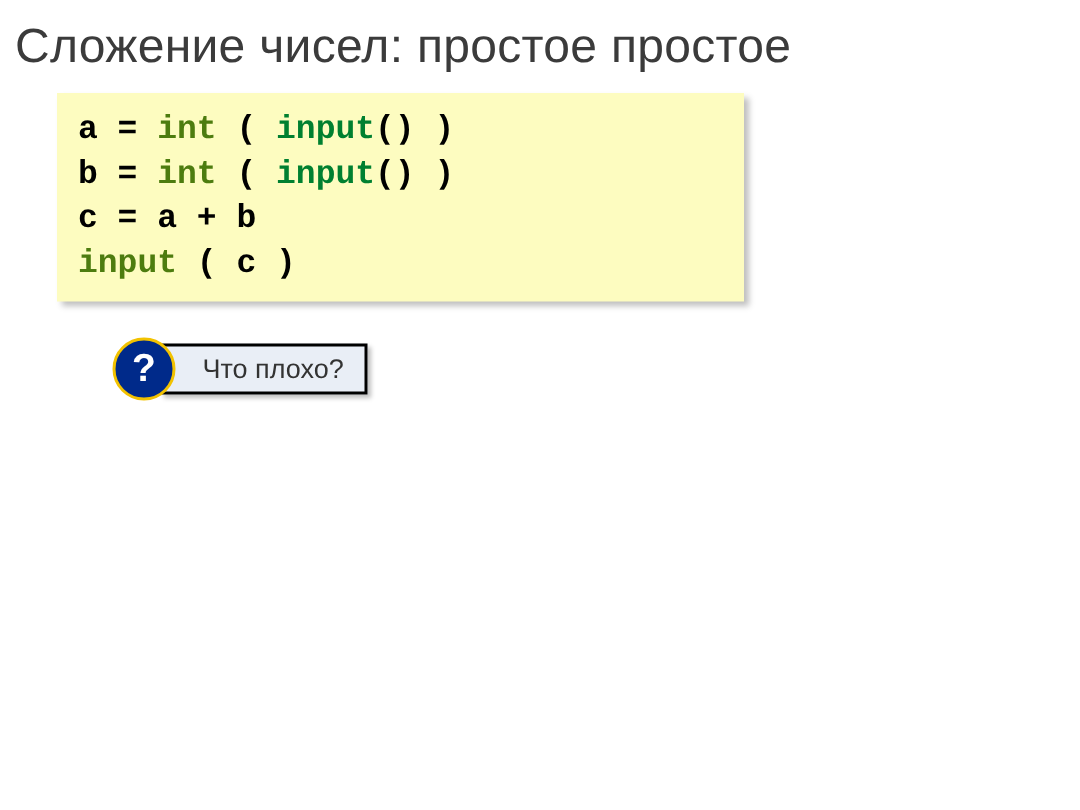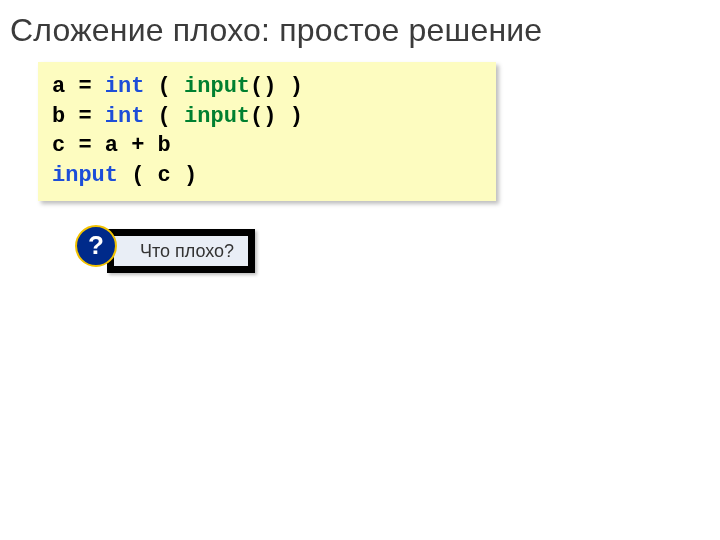--- a/index.html
+++ b/index.html
@@ -32,39 +32,39 @@
     padding: 10px 14px 10px 14px;
     background: #fdfcc0;
     box-shadow: 3px 3px 4px rgba(0,0,0,0.25);
     font-family: "Courier New", Courier, monospace;
     font-weight: bold;
     font-size: 22px;
     line-height: 1.35;
     color: #000;
     white-space: pre;
   }
-  .kw   { color: #1d4ed8; }  
+  .kw   { color: #4d7c0f; }  
   .call { color: #008030; }  
   .plain{ color: #000; }
 
   .callout {
     position: absolute;
     left: 75px;
     top: 226px;
     height: 38px;
   }
   .bubble {
     position: absolute;
     left: 32px;
     top: 3px;
     height: 30px;
     line-height: 30px;
     padding: 0 14px 0 26px;
     background: #e9eef6;
-    border: 7px solid #000000;
+    border: 2px solid #000000;
     box-shadow: 2px 2px 3px rgba(0,0,0,0.25);
     font-size: 18px;
     color: #333;
     white-space: nowrap;
   }
   .qmark {
     position: absolute;
     left: 0;
     top: -1px;
     width: 38px;
@@ -79,21 +79,21 @@
     line-height: 36px;
     z-index: 2;
     font-family: Arial, Helvetica, sans-serif;
   }
 </style>
 </head>
 <body>
 
 <div class="slide">
 
-  <div class="title">Сложение плохо: простое решение</div>
+  <div class="title">Сложение чисел: простое простое</div>
 
   <div class="codebox"><span class="plain">a = </span><span class="kw">int</span><span class="plain"> ( </span><span class="call">input</span><span class="plain">() )</span>
 <span class="plain">b = </span><span class="kw">int</span><span class="plain"> ( </span><span class="call">input</span><span class="plain">() )</span>
 <span class="plain">c = a + b</span>
 <span class="kw">input</span><span class="plain"> ( c )</span></div>
 
   <div class="callout">
     <div class="bubble">
       <span>Что плохо?</span>
     </div>

